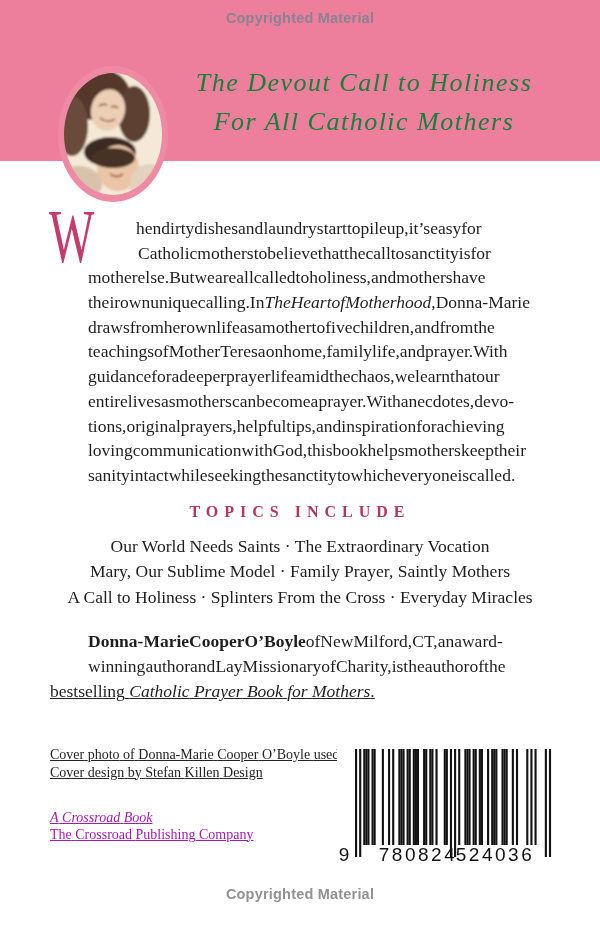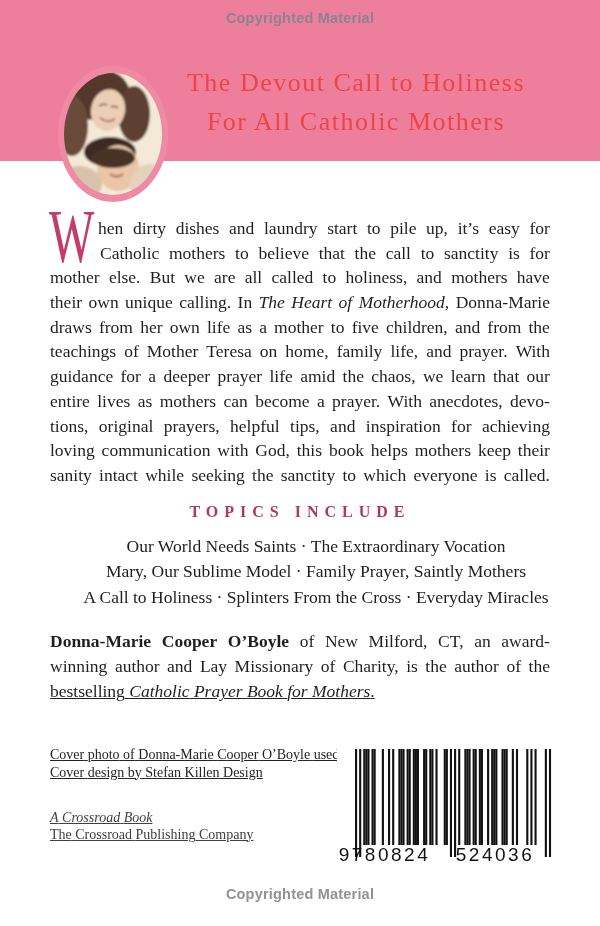--- a/index.html
+++ b/index.html
@@ -9,63 +9,63 @@
     font-family:"Liberation Serif",serif;color:#212121;
   }
   
   .band{position:absolute;left:0;top:0;width:600px;height:161px;background:#ee7f9c;}
   .cr-top{
     position:absolute;left:0;top:10px;width:600px;text-align:center;
     font-family:"Liberation Sans",sans-serif;font-weight:700;font-size:14.5px;
     color:#8b8292;letter-spacing:.2px;
   }
   .title{
-    position:absolute;left:136px;top:63px;width:440px;text-align:center;
-    color:#ef4444;font-size:26px;line-height:39px;letter-spacing:1.5px;
+    position:absolute;left:144px;top:63px;width:440px;text-align:center;
+    color:#15803d;font-size:26px;line-height:39px;letter-spacing:1.5px;font-style:italic;
   }
   
   .photo{position:absolute;left:58px;top:66px;width:110px;height:136px;}
   
   .dropcap{
     position:absolute;left:49px;top:198px;z-index:2;
     font-size:48px;line-height:1;color:#c33c6b;
     transform:scaleY(1.6);transform-origin:0 0;
   }
   .bodytext{position:absolute;left:50px;top:216px;width:500px;font-size:17.5px;color:#1f1f1f;}
-  .jline{display:flex;justify-content:space-between;line-height:24.7px;height:24.7px;white-space:nowrap;}
+  .jline{display:flex;line-height:24.7px;height:24.7px;white-space:nowrap;margin-left:38px;}
   .jline .word{display:inline-block;white-space:pre;}
   .bline{display:block;line-height:24.7px;text-decoration:underline;}
   .i{font-style:italic;}
   .b{font-weight:700;}
   
   .topics-h{
     position:absolute;left:0;top:503px;width:600px;text-align:center;
     font-weight:700;font-size:16px;letter-spacing:6px;color:#b03a5c;
   }
   .topics{
-    position:absolute;left:56px;top:534px;width:520px;text-align:center;
+    position:absolute;left:40px;top:534px;width:520px;text-align:center;
     font-size:17.5px;line-height:25.4px;color:#1e1e1e;
   }
   
   .bio{position:absolute;left:50px;top:629px;width:500px;font-size:17.5px;color:#1f1f1f;}
   .bio .jline,.bio .bline{line-height:25.2px;height:auto;}
   
   .credits{position:absolute;left:50px;top:746px;width:300px;font-size:14px;color:#242424;}
   .credits .bline{line-height:17.6px;height:auto;}
-  .publisher{position:absolute;left:50px;top:810px;width:300px;font-size:14px;color:#404040;}
+  .publisher{position:absolute;left:50px;top:810px;width:300px;font-size:14px;color:#a21caf;}
   .publisher .bline{line-height:16.5px;height:auto;}
   
   .barcode{position:absolute;left:337px;top:747px;width:218px;height:130px;background:#fff;}
   .barcode svg{position:absolute;left:0;top:0;}
   .bc-digit{
     position:absolute;top:97px;font-family:"Liberation Sans",sans-serif;
     font-size:19px;color:#121212;text-align:center;letter-spacing:2.5px;
   }
   .bc-9{left:-4px;width:22px;letter-spacing:0;}
-  .bc-g1{left:9px;width:90px;}
+  .bc-g1{left:36px;width:90px;}
   .bc-g2{left:113px;width:90px;}
   
   .cr-bottom{
     position:absolute;left:0;top:886px;width:600px;text-align:center;
     font-family:"Liberation Sans",sans-serif;font-weight:700;font-size:14.5px;
     color:#929292;letter-spacing:.2px;
   }
 </style>
 </head>
 <body>

